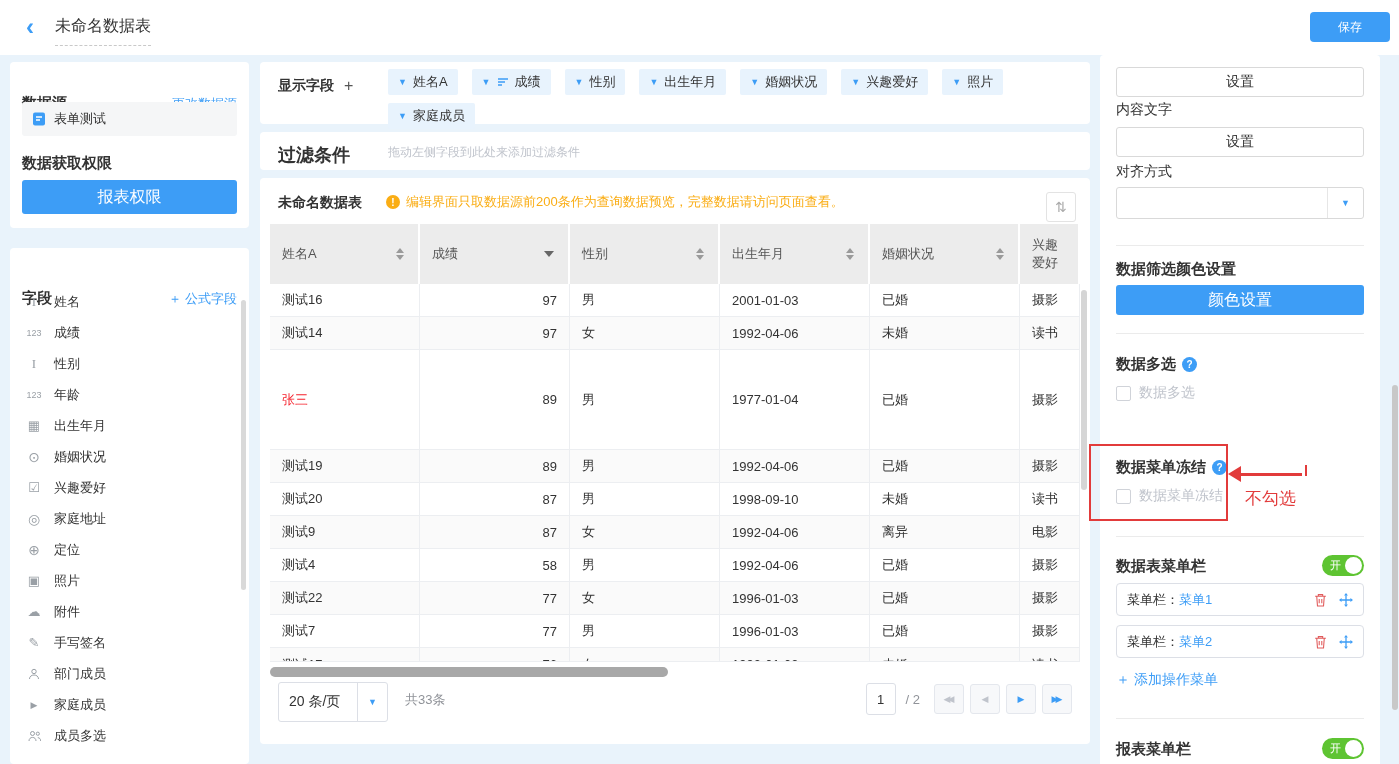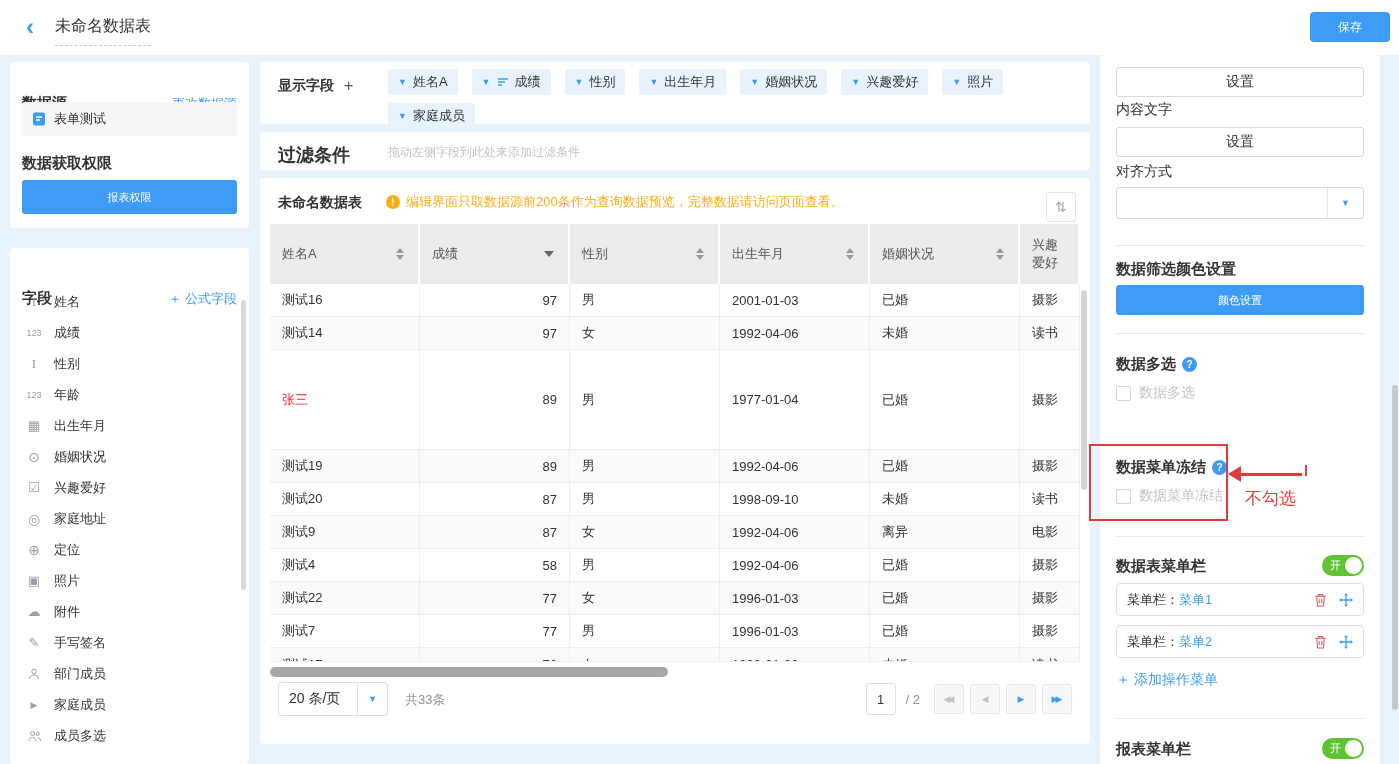--- a/index.html
+++ b/index.html
@@ -12,21 +12,21 @@
   .back { position:absolute; left:26px; top:13px; font-size:24px; color:#3d9df6; cursor:pointer; line-height:28px; font-weight:bold;}
   .page-title { position:absolute; left:55px; top:16px; font-size:16px; color:#333; padding-bottom:8px; border-bottom:1px dashed #c9c9c9; }
   .save-btn { position:absolute; right:9px; top:12px; width:80px; height:30px; background:#3d9df6; color:#fff; border:none; border-radius:4px; font-size:12px; cursor:pointer; }
 
   .card { position:absolute; background:#fff; border-radius:4px; }
 
   
   .sec-heading { font-size:15px; font-weight:bold; color:#333; }
   .blue-link { color:#3d9df6; font-size:13px; cursor:pointer; }
   .ds-item { position:absolute; left:12px; right:12px; top:40px; height:34px; background:#f5f6f7; border-radius:3px; display:flex; align-items:center; padding:0 10px; gap:8px; }
-  .blue-btn { background:#3d9df6; color:#fff; border:none; border-radius:3px; font-size:11px; cursor:pointer; }
+  .blue-btn { background:#3d9df6; color:#fff; border:none; border-radius:3px; font-size:16px; cursor:pointer; }
   .field-list { position:absolute; left:0; right:0; top:38px; }
   .field-item { height:31px; display:flex; align-items:center; padding-left:14px; gap:10px; cursor:pointer; }
   .fi { width:20px; text-align:center; color:#9aa0a6; font-size:13px; flex:0 0 20px; display:inline-flex; justify-content:center; align-items:center; }
   .fi-text::before { content:"I"; font-family:"Liberation Serif","DejaVu Serif",serif; font-size:13px; }
   .fi-number::before { content:"123"; font-size:9px; }
   .fi-calendar::before { content:"▦"; }
   .fi-radio::before { content:"⊙"; font-size:14px; }
   .fi-checkbox::before { content:"☑"; }
   .fi-location::before { content:"◎"; font-size:14px; }
   .fi-target::before { content:"⊕"; font-size:14px; }
@@ -59,21 +59,21 @@
   .trow.alt { background:#fafafa; }
   .trow.tall { height:100px; }
   .trow.partial { height:14px; overflow:hidden; }
   .td { display:flex; align-items:center; padding:0 12px; border-right:1px solid #eceef1; color:#333; }
   .td.num { justify-content:flex-end; }
   .td.red { color:#f5222d; }
   .hscroll { position:absolute; left:10px; top:489px; width:398px; height:10px; background:#a8a8a8; border-radius:5px; }
   .tscroll { position:absolute; right:3px; top:112px; width:6px; height:200px; background:#d5d5d5; border-radius:3px; }
 
   
-  .pagesize { position:absolute; left:18px; top:504px; width:110px; height:34px; border:1px solid #dcdfe6; border-radius:3px; display:flex; align-items:center; cursor:pointer; }
+  .pagesize { position:absolute; left:18px; top:504px; width:110px; height:40px; border:1px solid #dcdfe6; border-radius:3px; display:flex; align-items:center; cursor:pointer; }
   .pagesize .lbl { flex:1; padding-left:10px; font-size:14px; color:#333; }
   .pagesize .car { width:30px; height:100%; border-left:1px solid #dcdfe6; display:flex; align-items:center; justify-content:center; }
   .total { position:absolute; left:145px; top:513px; color:#909399; }
   .pager { position:absolute; right:18px; top:505px; display:flex; align-items:center; gap:6px; }
   .pinput { width:30px; height:32px; border:1px solid #dcdfe6; border-radius:3px; display:flex; align-items:center; justify-content:center; color:#333; }
   .ptotal { color:#909399; margin:0 8px 0 4px; }
   .navb { width:30px; height:30px; border:1px solid #e4e7ed; background:#f7f8fa; border-radius:3px; display:flex; align-items:center; justify-content:center; font-size:9px; color:#c0c4cc; cursor:pointer; }
   .navb.en { color:#3d9df6; }
   .dbl { letter-spacing:-3px; margin-right:3px; }
 

